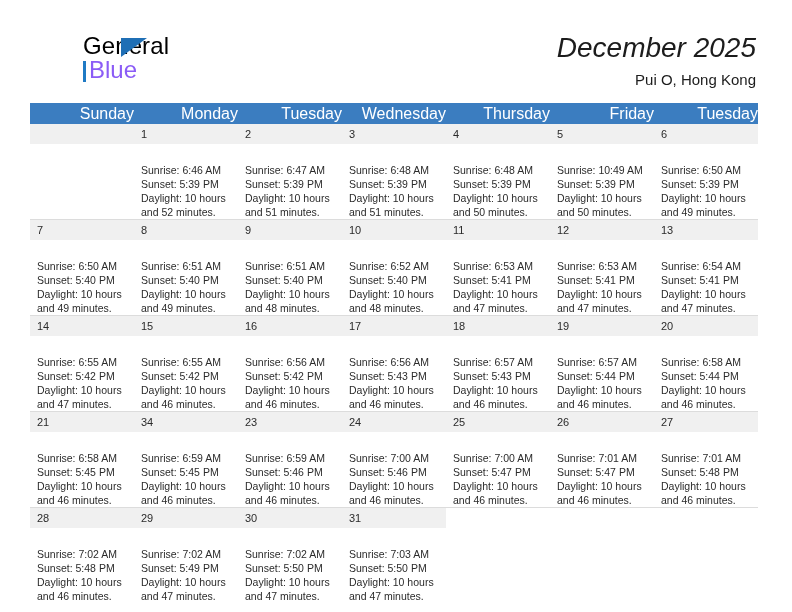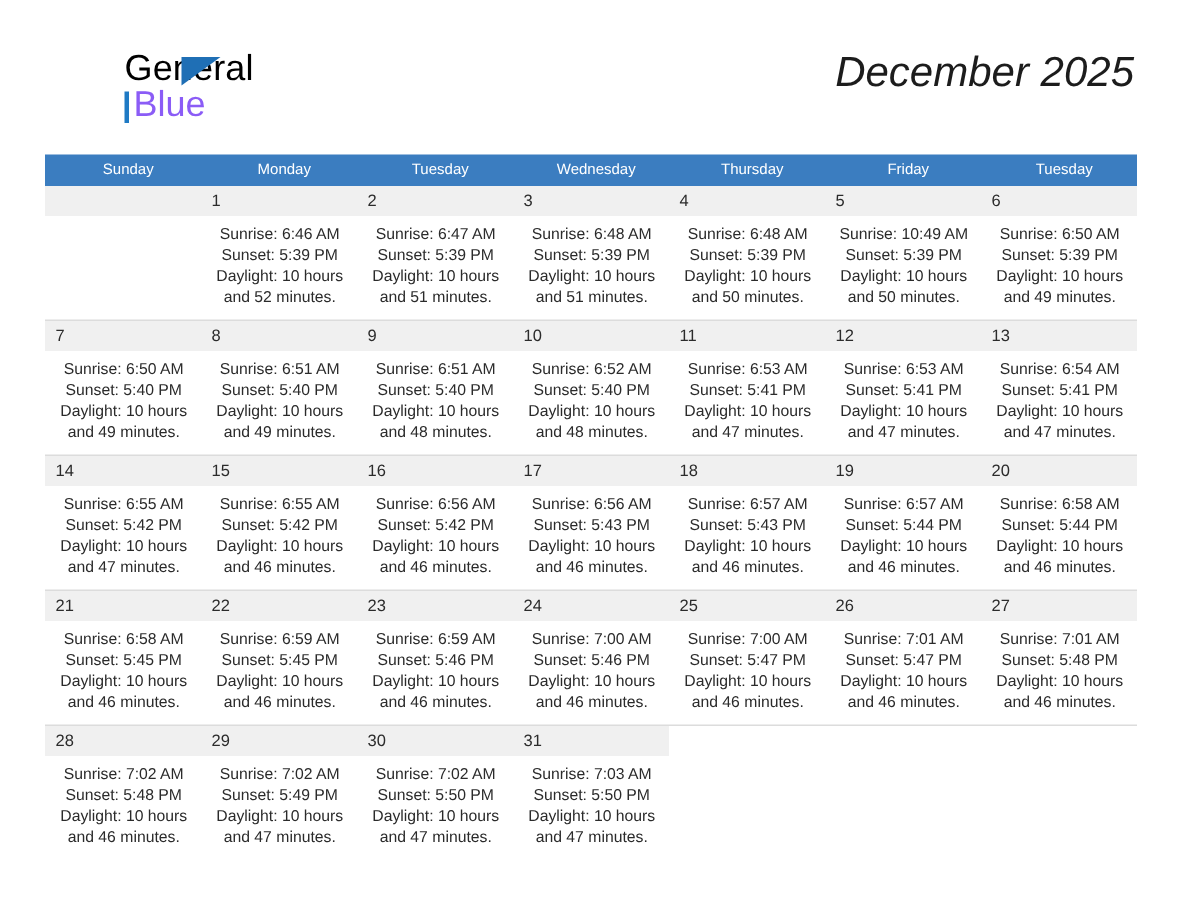--- a/index.html
+++ b/index.html
@@ -103,23 +103,23 @@
     top: 103px;
     width: 728px;
     border-collapse: collapse;
     table-layout: fixed;
   }
   .calendar col { width: 104px; }
 
   thead th {
     background: #3b7dc0;
     color: #ffffff;
-    font-size: 10px;
+    font-size: 16px;
     font-weight: normal;
-    text-align: center;
+    text-align: right;
     padding: 5px 0 5px 7px;
     height: 11px;
     line-height: 11px;
     border: 0;
   }
 
   tbody td {
     vertical-align: top;
     padding: 0;
     border: 0;
@@ -147,25 +147,24 @@
     color: transparent;
   }
   td.blank {
     background: transparent;
   }
   td.blank .daynum {
     background: transparent;
   }
 
   .detail {
-    padding: 5px 6px 0 7px;
+    padding: 19px 6px 0 7px;
     font-size: 10.5px;
     line-height: 14px;
     color: #2b2b2b;
-    text-align: center;
   }
   .detail div {
     white-space: nowrap;
   }
   .detail .daylight {
     white-space: normal;
   }
 </style>
 </head>
 <body>
@@ -176,20 +175,21 @@
 
     <div class="brand">
       <span class="brand-general">General</span>
       <span class="brand-flag"></span>
       <span class="brand-bar"></span>
       <span class="brand-blue">Blue</span>
     </div>
 
     <div class="title-block">
       <div class="cal-title">December 2025</div>
+      <div class="cal-subtitle">Pui O, Hong Kong</div>
     </div>
 
   </div>
 
   <table class="calendar">
     <colgroup>
       <col>
         <col>
         <col>
         <col>
@@ -381,21 +381,21 @@
         <tr class="week-row">
           <td>
             <span class="daynum">21</span>
             <div class="detail">
               <div>Sunrise: 6:58 AM</div>
               <div>Sunset: 5:45 PM</div>
               <div class="daylight">Daylight: 10 hours and 46 minutes.</div>
             </div>
           </td>
           <td>
-            <span class="daynum">22</span>
+            <span class="daynum">34</span>
             <div class="detail">
               <div>Sunrise: 6:59 AM</div>
               <div>Sunset: 5:45 PM</div>
               <div class="daylight">Daylight: 10 hours and 46 minutes.</div>
             </div>
           </td>
           <td>
             <span class="daynum">23</span>
             <div class="detail">
               <div>Sunrise: 6:59 AM</div>

